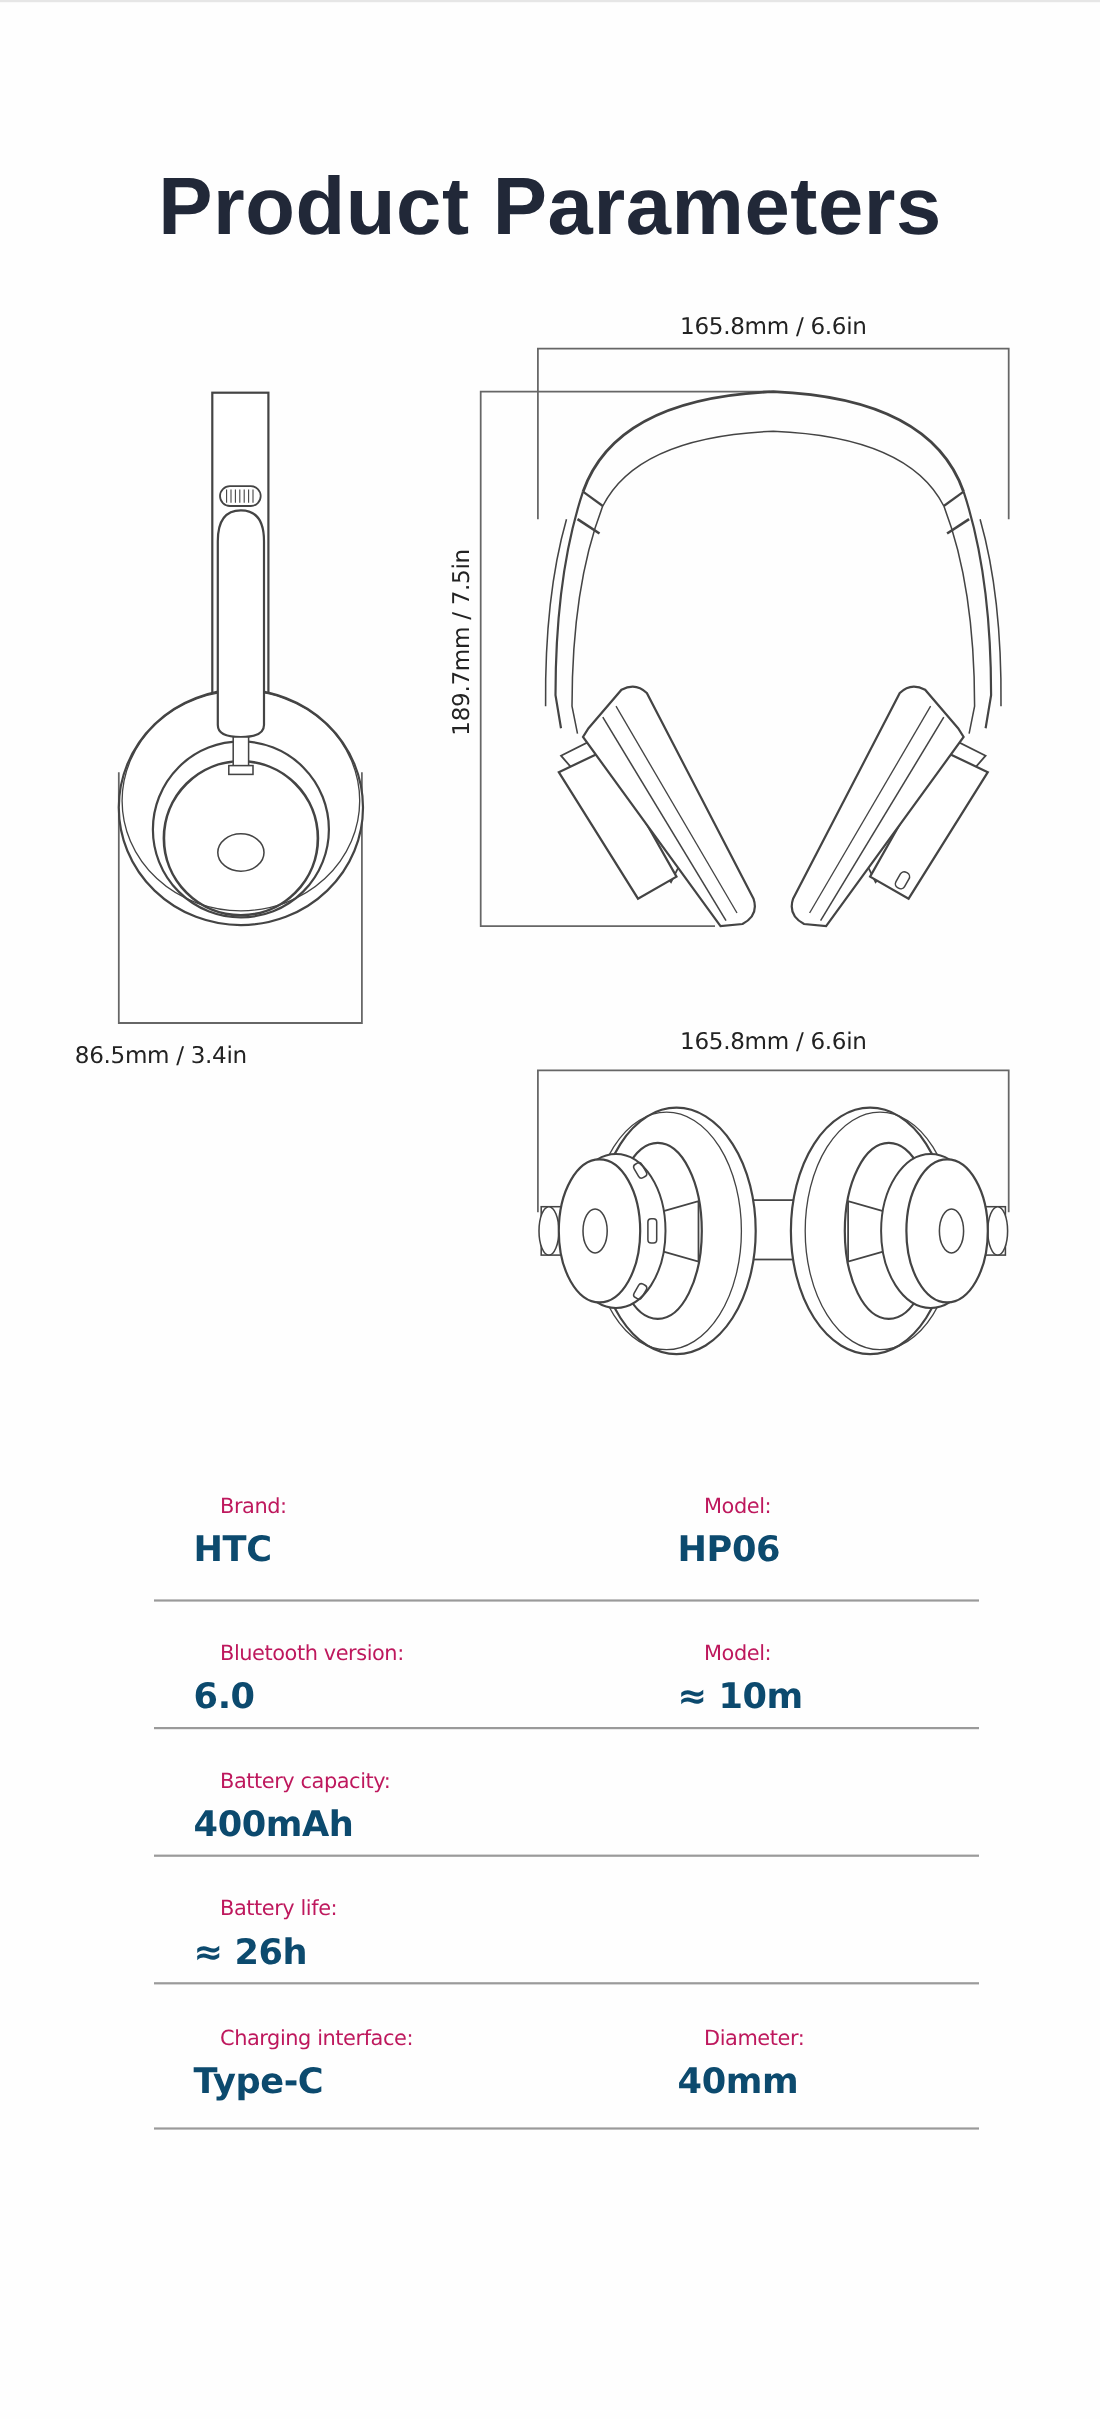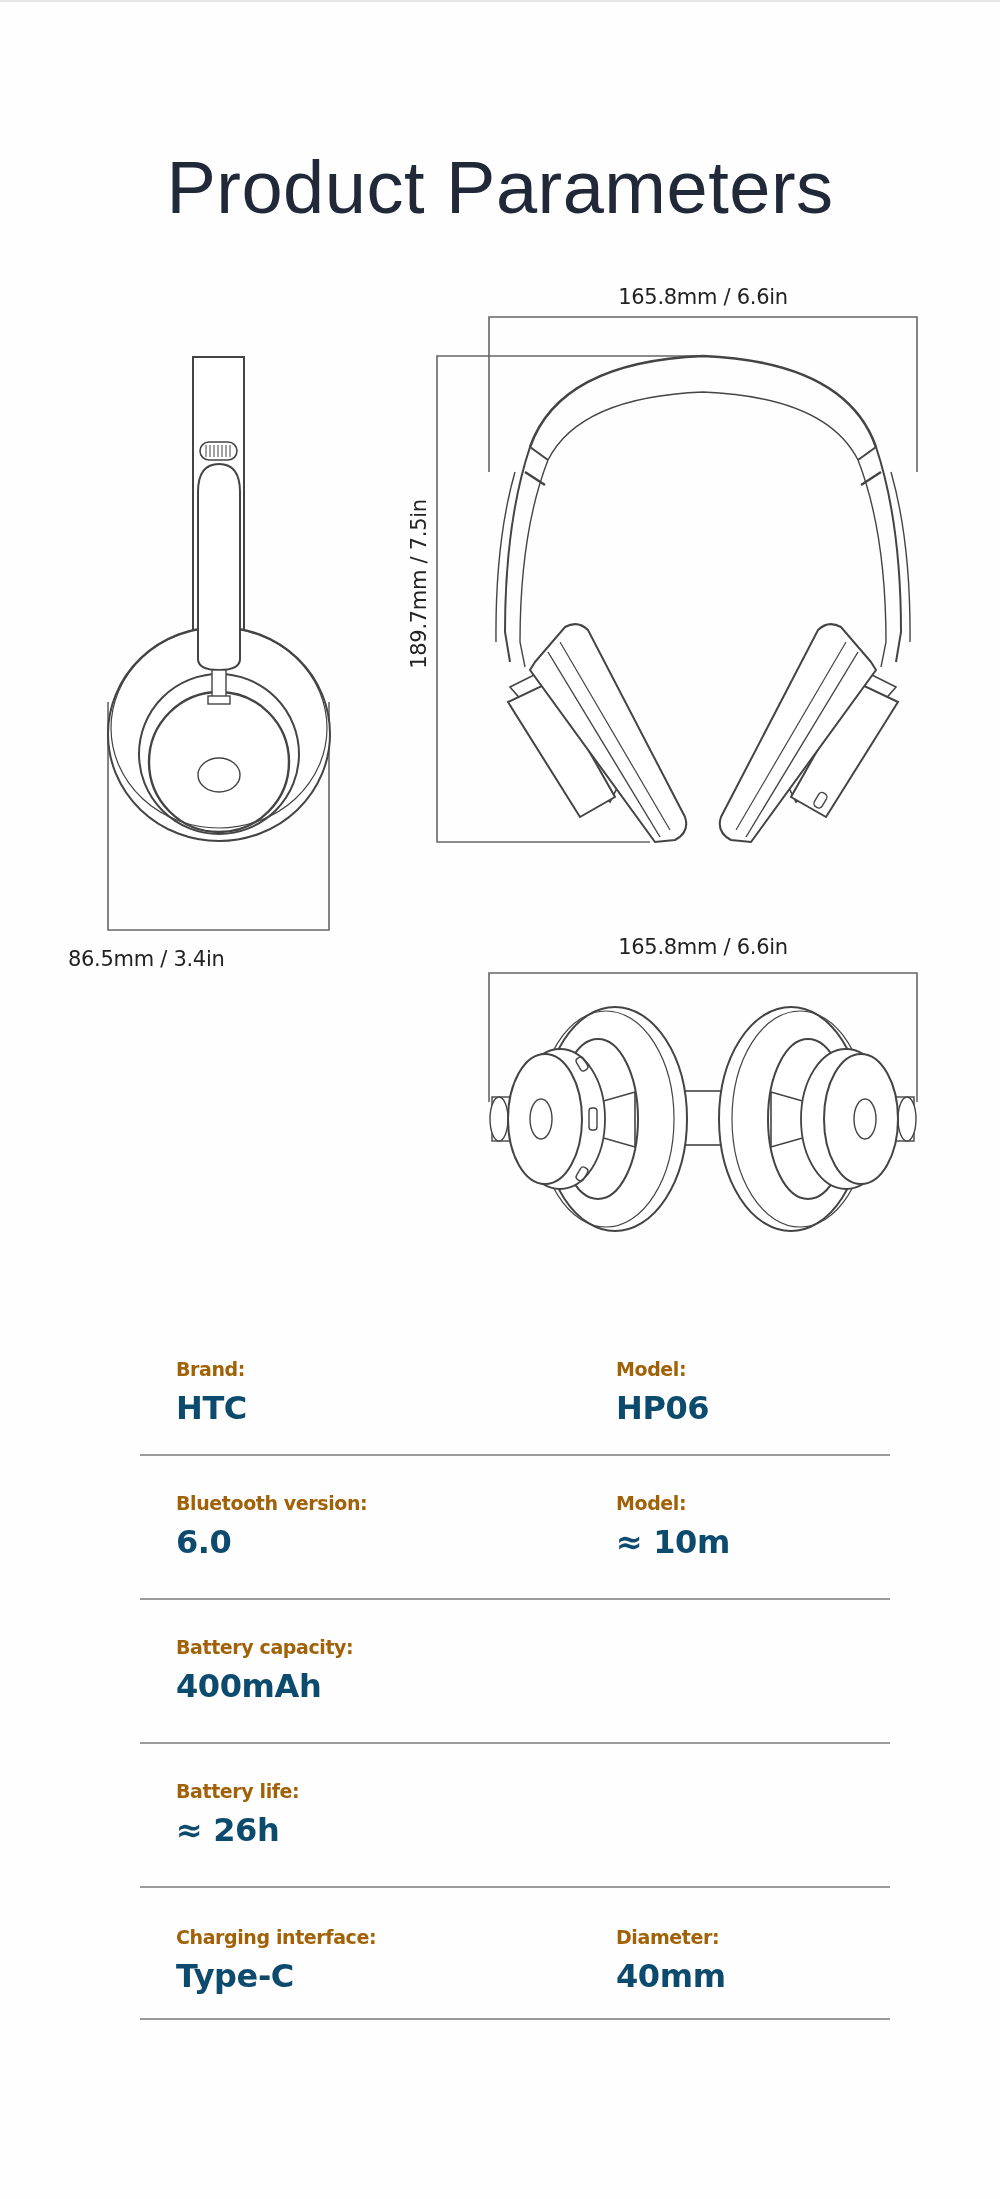--- a/index.html
+++ b/index.html
@@ -4,39 +4,39 @@
 <style>
   html, body { margin: 0; padding: 0; }
   body {
     width: 1000px; height: 2199px; position: relative; overflow: hidden;
     background: #fefefe; border-top: 2px solid #e6e6e6; box-sizing: border-box;
     font-family: "Liberation Sans", "DejaVu Sans", sans-serif;
   }
   .abs { position: absolute; }
   .title {
     left: 0; width: 1000px; top: 96px; text-align: center;
-    font-size: 74px; font-weight: 400; color: #212838; letter-spacing: 0.5px;
+    font-size: 74px; font-weight: 700; color: #212838; letter-spacing: 0.5px;
     line-height: 80px; white-space: nowrap;
   }
   .dim {
     font-size: 21px; color: #222; white-space: nowrap; line-height: 24px;
     font-family: "DejaVu Sans", sans-serif; letter-spacing: -0.3px;
   }
   .dim-vert {
     transform: rotate(-90deg); transform-origin: center center;
   }
   svg.drawing { position: absolute; left: 0; top: 0; }
   .specs { position: absolute; left: 140px; top: 1320px; width: 750px; }
-  .spec-row { position: relative; height: 144px; border-bottom: 2px solid #9a9a9a; box-sizing: border-box; }
+  .spec-row { position: relative; height: 116px; border-bottom: 2px solid #9a9a9a; box-sizing: border-box; }
   .spec-row:first-child { height: 134px; }
   .spec-cell { position: absolute; top: 36px; }
   .spec-cell.left { left: 36px; }
   .spec-cell.right { left: 476px; }
-  .spec-label { font-size: 19px; font-weight: 700; color: #a16207; line-height: 22px; white-space: nowrap;
-    font-family: "DejaVu Sans", sans-serif; letter-spacing: -0.4px; }
+  .spec-label { font-size: 19px; font-weight: 400; color: #be185d; line-height: 22px; white-space: nowrap;
+    font-family: "DejaVu Sans", sans-serif; letter-spacing: -0.4px; margin-left: 24px; }
   .spec-value { margin-top: 14px; font-size: 32px; font-weight: 700; color: #0c4a6e; line-height: 28px; white-space: nowrap;
     font-family: "DejaVu Sans", sans-serif; letter-spacing: -0.4px; }
 </style>
 </head>
 <body>
 
 <h1 class="abs title">Product Parameters</h1>
 
 <svg class="drawing" width="1000" height="1300" viewBox="0 0 1000 1300">
   <g fill="none" stroke="#666" stroke-width="1.6">

